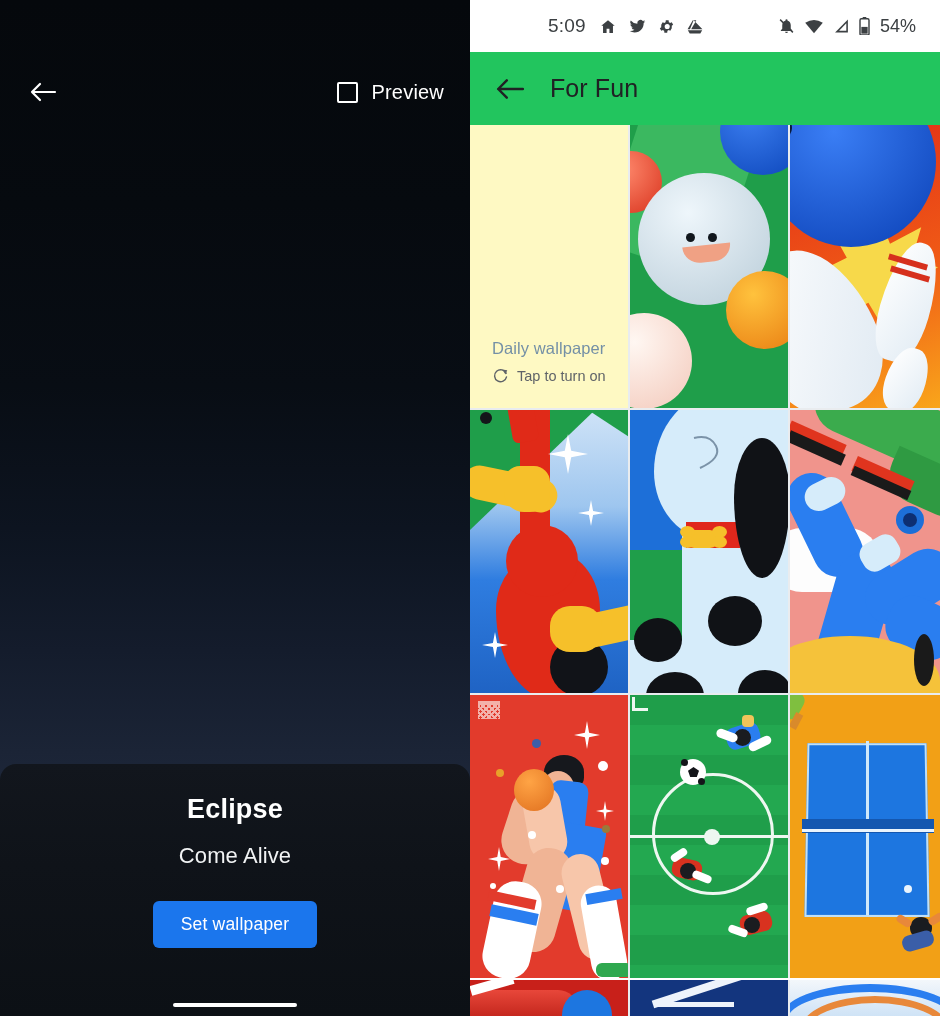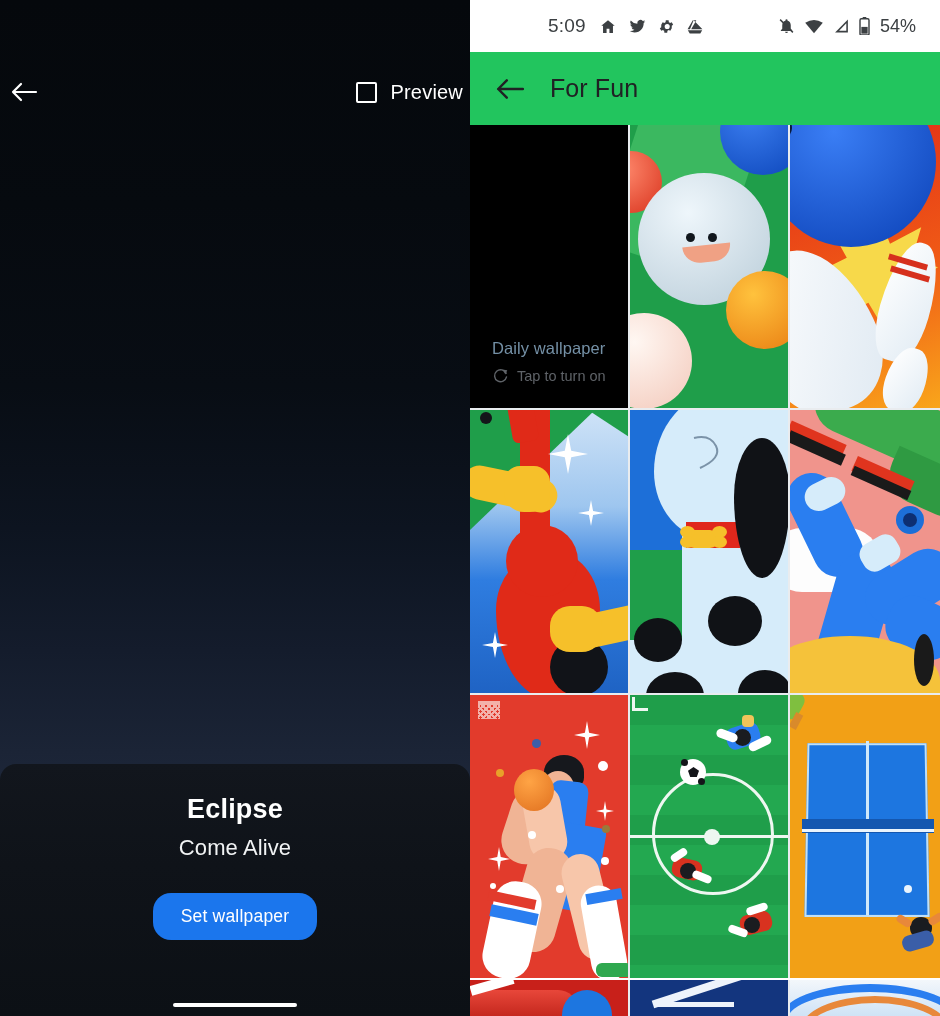--- a/index.html
+++ b/index.html
@@ -19,41 +19,41 @@
   .l-statusbar {
     position:absolute; top:0; left:0; right:0; height:52px;
     display:flex; align-items:center; color:#fff;
   }
   .l-time { font-size:19px; font-weight:700; margin-left:70px; letter-spacing:.3px; }
   .l-status-right { margin-left:auto; margin-right:24px; display:flex; align-items:center; gap:9px; }
   .l-batt-text { font-size:18px; font-weight:700; margin-left:1px; }
 
   .l-appbar {
     position:absolute; top:60px; left:0; right:0; height:64px;
-    display:flex; align-items:center; padding:0 7px;gap:29px;
+    display:flex; align-items:center; padding:0 26px;gap:29px;
   }
   .back-arrow-l { width:34px; height:34px; display:flex; align-items:center; justify-content:center; cursor:pointer; }
   .preview-wrap { margin-left:auto; display:flex; align-items:center; gap:13px; cursor:pointer; }
   .preview-box { width:21px; height:21px; border:2.6px solid #fff; border-radius:2px; }
   .preview-label { color:#fff; font-size:20px; font-weight:400; letter-spacing:.2px; }
 
   
   .sheet {
     position:absolute; left:0; right:0; bottom:0; height:252px;
     background:linear-gradient(to bottom,#12161d 0%,#0f1319 40%,#0c1015 100%);
     border-radius:16px 16px 0 0;
     display:flex; flex-direction:column; align-items:center;
     padding-top:30px;
   }
   .sheet-title { color:#fff; font-size:27px; font-weight:700; letter-spacing:.2px; }
-  .sheet-sub { color:#f1f3f4; font-size:22px; font-weight:400; margin-top:10px; letter-spacing:.1px; }
+  .sheet-sub { color:#f1f3f4; font-size:22px; font-weight:400; margin-top:18px; letter-spacing:.1px; }
   .sheet-desc { color:#e8eaed; font-size:15.5px; font-weight:400; margin-top:11px; letter-spacing:.05px; }
   .set-btn {
     margin-top:32px; background:#1b76ed; color:#fff; border:none;
-    border-radius:18px; padding:13px 28px; font-size:17.5px;
+    border-radius:6px; padding:13px 28px; font-size:17.5px;
     font-family:"Liberation Sans", sans-serif; cursor:pointer; letter-spacing:.2px;
   }
   .home-ind {
     position:absolute; bottom:9px; left:50%; transform:translateX(-50%);
     width:124px; height:4px; background:#fff; border-radius:2px;
   }
 
   
   .right-panel { position:relative; width:470px; height:1016px; flex:0 0 470px; background:#fff; overflow:hidden; }
   .r-statusbar { height:52px; display:flex; align-items:center; color:#3c4043; }
@@ -63,21 +63,21 @@
   .r-batt-text { font-size:18px; font-weight:400; margin-left:1px; color:#3c4043; }
 
   .r-appbar { height:73px; display:flex; align-items:center; padding:0 22px; background:#22c55e; }
   .back-arrow-r { width:36px; height:36px; display:flex; align-items:center; justify-content:center; cursor:pointer; }
   .r-title { margin-left:22px; font-size:25px; font-weight:400; color:#202124; letter-spacing:.1px; }
 
   .grid { display:grid; grid-template-columns:158px 158px 154px; grid-auto-rows:283px; gap:2px; background:#e9ecef; }
   .cell { position:relative; overflow:hidden; background:#fff; cursor:pointer; }
 
   
-  .daily { background:#000000; display:flex; flex-direction:column; justify-content:flex-end; padding:0 0 24px 22px; }
+  .daily { background:#fef9c3; display:flex; flex-direction:column; justify-content:flex-end; padding:0 0 24px 22px; }
   .daily-title { color:#7490a6; font-size:16.5px; font-weight:400; letter-spacing:.1px; }
   .daily-sub-row { display:flex; align-items:center; gap:8px; margin-top:9px; }
   .daily-sub { color:#5f6368; font-size:14.5px; }
 
   
   .blobs { background:#1f9e4a; }
   .blobs .bg-diag { position:absolute; left:-10px; top:-10px; width:120px; height:150px;
       background:#3bb860; transform:rotate(18deg); }
   .circ { position:absolute; border-radius:50%; }
   

